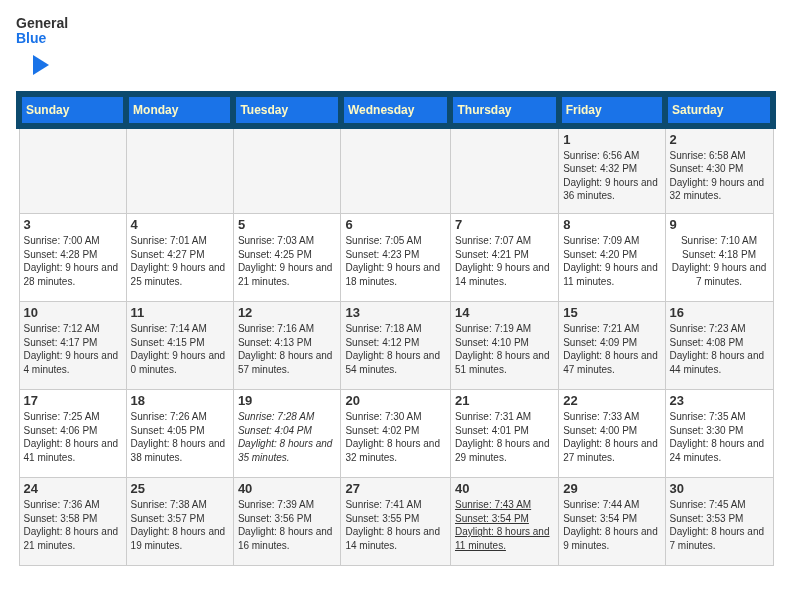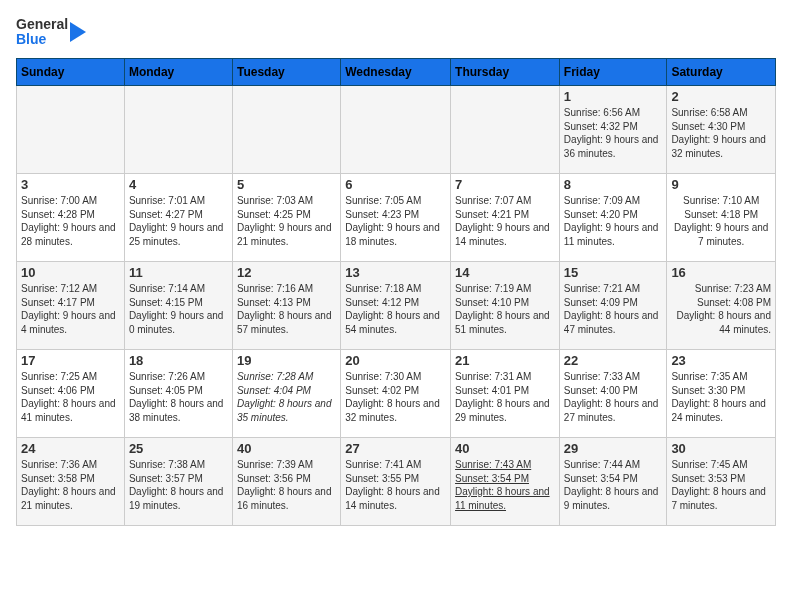--- a/index.html
+++ b/index.html
@@ -13,45 +13,46 @@
     .header-area {
       display: flex;
       align-items: flex-start;
       justify-content: space-between;
       margin-bottom: 10px;
     }
     .logo {
       display: flex;
       align-items: center;
       gap: 4px;
+      flex-direction: column;
     }
     .title-area {
       text-align: right;
     }
     .calendar-title {
       font-size: 32px;
       font-weight: normal;
       color: #333;
     }
     .calendar-subtitle {
       font-size: 14px;
       color: #555;
     }
     table {
       width: 100%;
       border-collapse: collapse;
     }
     th {
       background-color: #1a73e8;
-      color: #000000;
+      color: #fef9c3;
       font-size: 12px;
       font-weight: bold;
       padding: 6px 4px;
       text-align: left;
-      border: 1px solid #0c4a6e;
+      border: 6px solid #0c4a6e;
     }
     td {
       border: 1px solid #ccc;
       vertical-align: top;
       padding: 3px 4px;
       font-size: 10px;
       color: #333;
       width: 113px;
       min-height: 80px;
       height: 88px;
@@ -199,21 +200,21 @@
 Daylight: 8 hours and 51 minutes.</div>
         </td>
         <td>
           <span class="day-num">15</span>
           <div class="day-info" style="white-space: pre-line;">Sunrise: 7:21 AM
 Sunset: 4:09 PM
 Daylight: 8 hours and 47 minutes.</div>
         </td>
         <td>
           <span class="day-num">16</span>
-          <div class="day-info" style="white-space: pre-line; text-align: right;">Sunrise: 7:23 AM
+          <div class="day-info" style="white-space: pre-line;">Sunrise: 7:23 AM
 Sunset: 4:08 PM
 Daylight: 8 hours and 44 minutes.</div>
         </td>
       </tr>
       <tr>
         <td>
           <span class="day-num">17</span>
           <div class="day-info" style="white-space: pre-line;">Sunrise: 7:25 AM
 Sunset: 4:06 PM
 Daylight: 8 hours and 41 minutes.</div>

